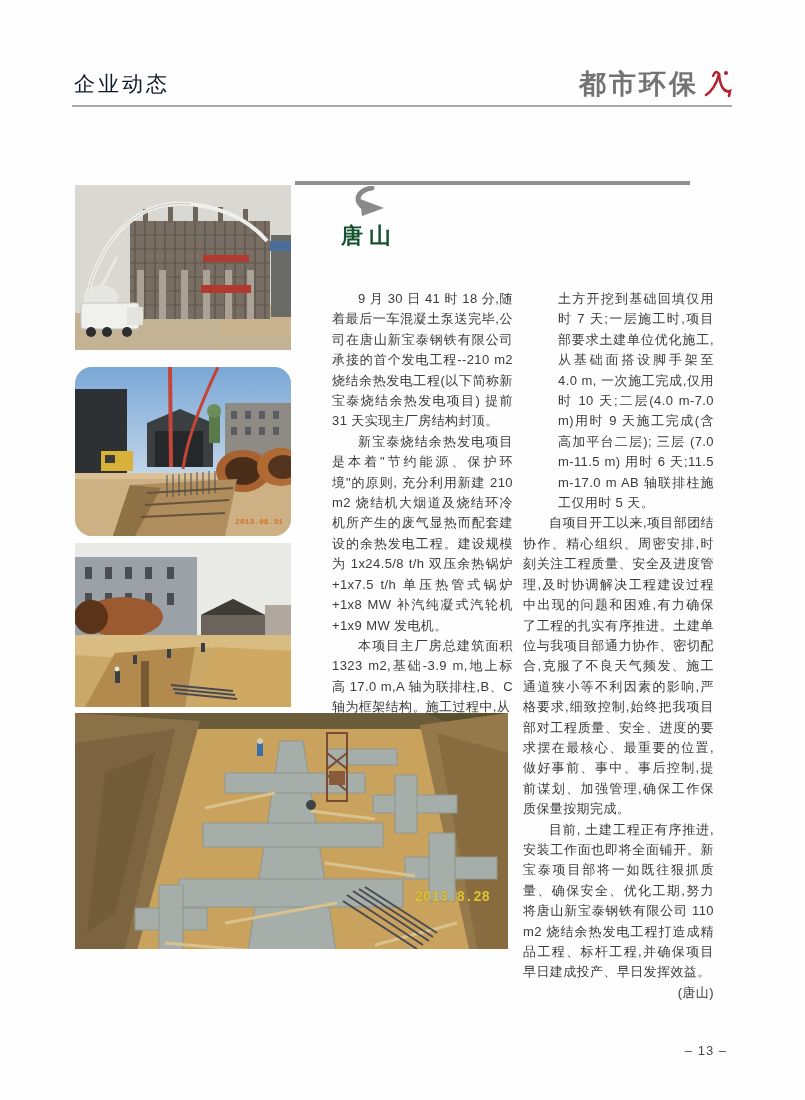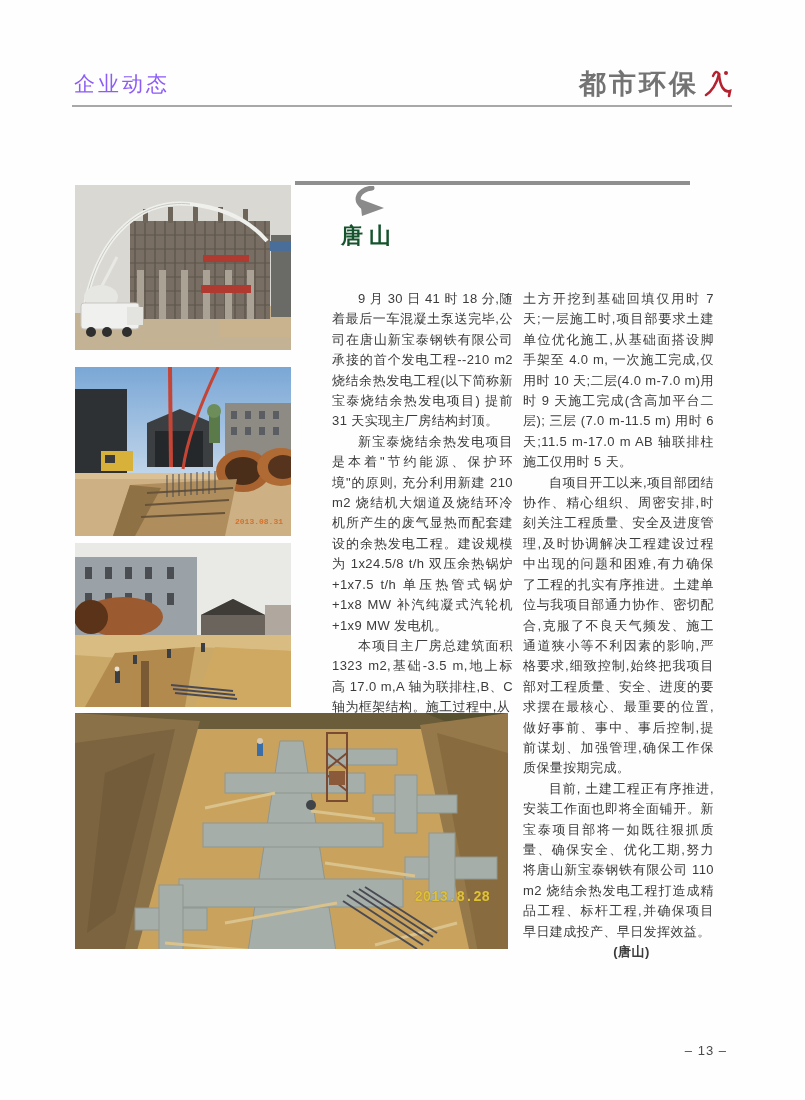--- a/index.html
+++ b/index.html
@@ -1,47 +1,47 @@
 <!DOCTYPE html>
 <html><head>
 <meta charset="utf-8">
 <style>
   html,body{margin:0;padding:0;background:#ffffff;}
   body{width:805px;height:1100px;font-family:"Liberation Sans","DejaVu Sans",sans-serif;}
   .page{position:relative;width:805px;height:1100px;background:#fefefe;overflow:hidden;}
 
   
-  .section-title{position:absolute;left:74px;top:70px;font-size:21px;color:#8b5cf6;letter-spacing:3px;}
+  .section-title{position:absolute;left:74px;top:70px;font-size:21px;color:#0f172a;letter-spacing:3px;}
   .brand{position:absolute;top:66px;right:72px;display:flex;align-items:center;gap:4px;}
   .brand-text{font-size:27px;font-weight:bold;color:#737373;letter-spacing:3px;font-family:"Liberation Serif","DejaVu Serif",serif;}
   .header-rule{position:absolute;left:72px;top:105px;width:660px;height:2px;background:#a8a8a8;}
 
   
   .top-divider{position:absolute;left:295px;top:181px;width:395px;height:4px;background:#8f8f8f;}
   .location-arrow{position:absolute;left:346px;top:186px;width:46px;height:36px;}
   .location-label{position:absolute;left:341px;top:221px;font-size:22px;font-weight:bold;color:#14532d;letter-spacing:6px;}
 
   
   .photo{position:absolute;overflow:hidden;background:#cfcac0;}
   .photo svg{display:block;}
   .photo1{left:75px;top:185px;width:216px;height:165px;}
-  .photo2{left:75px;top:367px;width:216px;height:169px;}
+  .photo2{left:75px;top:367px;width:216px;height:169px;border-radius:17px;}
   .photo3{left:75px;top:543px;width:216px;height:164px;}
   .photo4{left:75px;top:713px;width:433px;height:236px;}
   .stamp{position:absolute;font-family:"Liberation Mono","DejaVu Sans Mono",monospace;font-weight:bold;}
   .stamp-small{right:8px;bottom:10px;font-size:8px;color:#d4712c;letter-spacing:0;}
   .stamp-big{right:18px;bottom:44px;font-size:14px;color:#dfc23a;text-shadow:0 0 1px #8a6d20;}
 
   
   .col{position:absolute;text-align:justify;color:#3b3b3b;font-size:13px;line-height:20.4px;letter-spacing:0.4px;}
   .col-1{left:332px;top:289px;width:181px;}
   .col-2{left:523px;top:289px;width:191px;}
   .col p{margin:0;text-indent:2em;}
-  .col p.noindent{text-indent:0;}
-  .signature{margin-top:4px;text-align:center;text-indent:0;font-weight:bold;}
+  .col p.noindent{text-indent:0;margin-left:35px;}
+  .signature{margin-top:4px;text-align:right;text-indent:0;font-weight:normal;}
 
   
   .page-number{position:absolute;right:78px;top:1043px;font-size:13px;color:#4a4a4a;letter-spacing:1px;}
 </style>
 </head>
 <body>
 
 <div class="page">
 
   <div class="section-title">企业动态</div>
@@ -271,21 +271,21 @@
       <rect x="182" y="30" width="6" height="13" fill="#3a6ea8"></rect>
       <circle cx="185" cy="28" r="3" fill="#d8c8b0"></circle>
       <circle cx="236" cy="92" r="5" fill="#3f4448"></circle>
     </svg>
     <span class="stamp stamp-big">2013.8.28</span>
   </div>
 
   <div class="col col-1">
     <p>9 月 30 日 41 时 18 分,随着最后一车混凝土泵送完毕,公司在唐山新宝泰钢铁有限公司承接的首个发电工程--210 m2 烧结余热发电工程(以下简称新宝泰烧结余热发电项目) 提前 31 天实现主厂房结构封顶。</p>
     <p>新宝泰烧结余热发电项目是本着"节约能源、保护环境"的原则, 充分利用新建 210 m2 烧结机大烟道及烧结环冷机所产生的废气显热而配套建设的余热发电工程。建设规模为 1x24.5/8 t/h 双压余热锅炉+1x7.5 t/h 单压热管式锅炉+1x8 MW 补汽纯凝式汽轮机+1x9 MW 发电机。</p>
-    <p>本项目主厂房总建筑面积 1323 m2,基础-3.5 m,地上标高 17.0 m,A 轴为联排柱,B、C 轴为框架结构。施工过程中,从</p>
+    <p>本项目主厂房总建筑面积 1323 m2,基础-3.9 m,地上标高 17.0 m,A 轴为联排柱,B、C 轴为框架结构。施工过程中,从</p>
   </div>
 
   <div class="col col-2">
     <p class="noindent">土方开挖到基础回填仅用时 7 天;一层施工时,项目部要求土建单位优化施工,从基础面搭设脚手架至 4.0 m, 一次施工完成,仅用时 10 天;二层(4.0 m-7.0 m)用时 9 天施工完成(含高加平台二层); 三层 (7.0 m-11.5 m) 用时 6 天;11.5 m-17.0 m AB 轴联排柱施工仅用时 5 天。</p>
     <p>自项目开工以来,项目部团结协作、精心组织、周密安排,时刻关注工程质量、安全及进度管理,及时协调解决工程建设过程中出现的问题和困难,有力确保了工程的扎实有序推进。土建单位与我项目部通力协作、密切配合,克服了不良天气频发、施工通道狭小等不利因素的影响,严格要求,细致控制,始终把我项目部对工程质量、安全、进度的要求摆在最核心、最重要的位置,做好事前、事中、事后控制,提前谋划、加强管理,确保工作保质保量按期完成。</p>
     <p>目前, 土建工程正有序推进, 安装工作面也即将全面铺开。新宝泰项目部将一如既往狠抓质量、确保安全、优化工期,努力将唐山新宝泰钢铁有限公司 110 m2 烧结余热发电工程打造成精品工程、标杆工程,并确保项目早日建成投产、早日发挥效益。</p>
     <p class="signature">(唐山)</p>
   </div>
 
   <div class="page-number">– 13 –</div>

